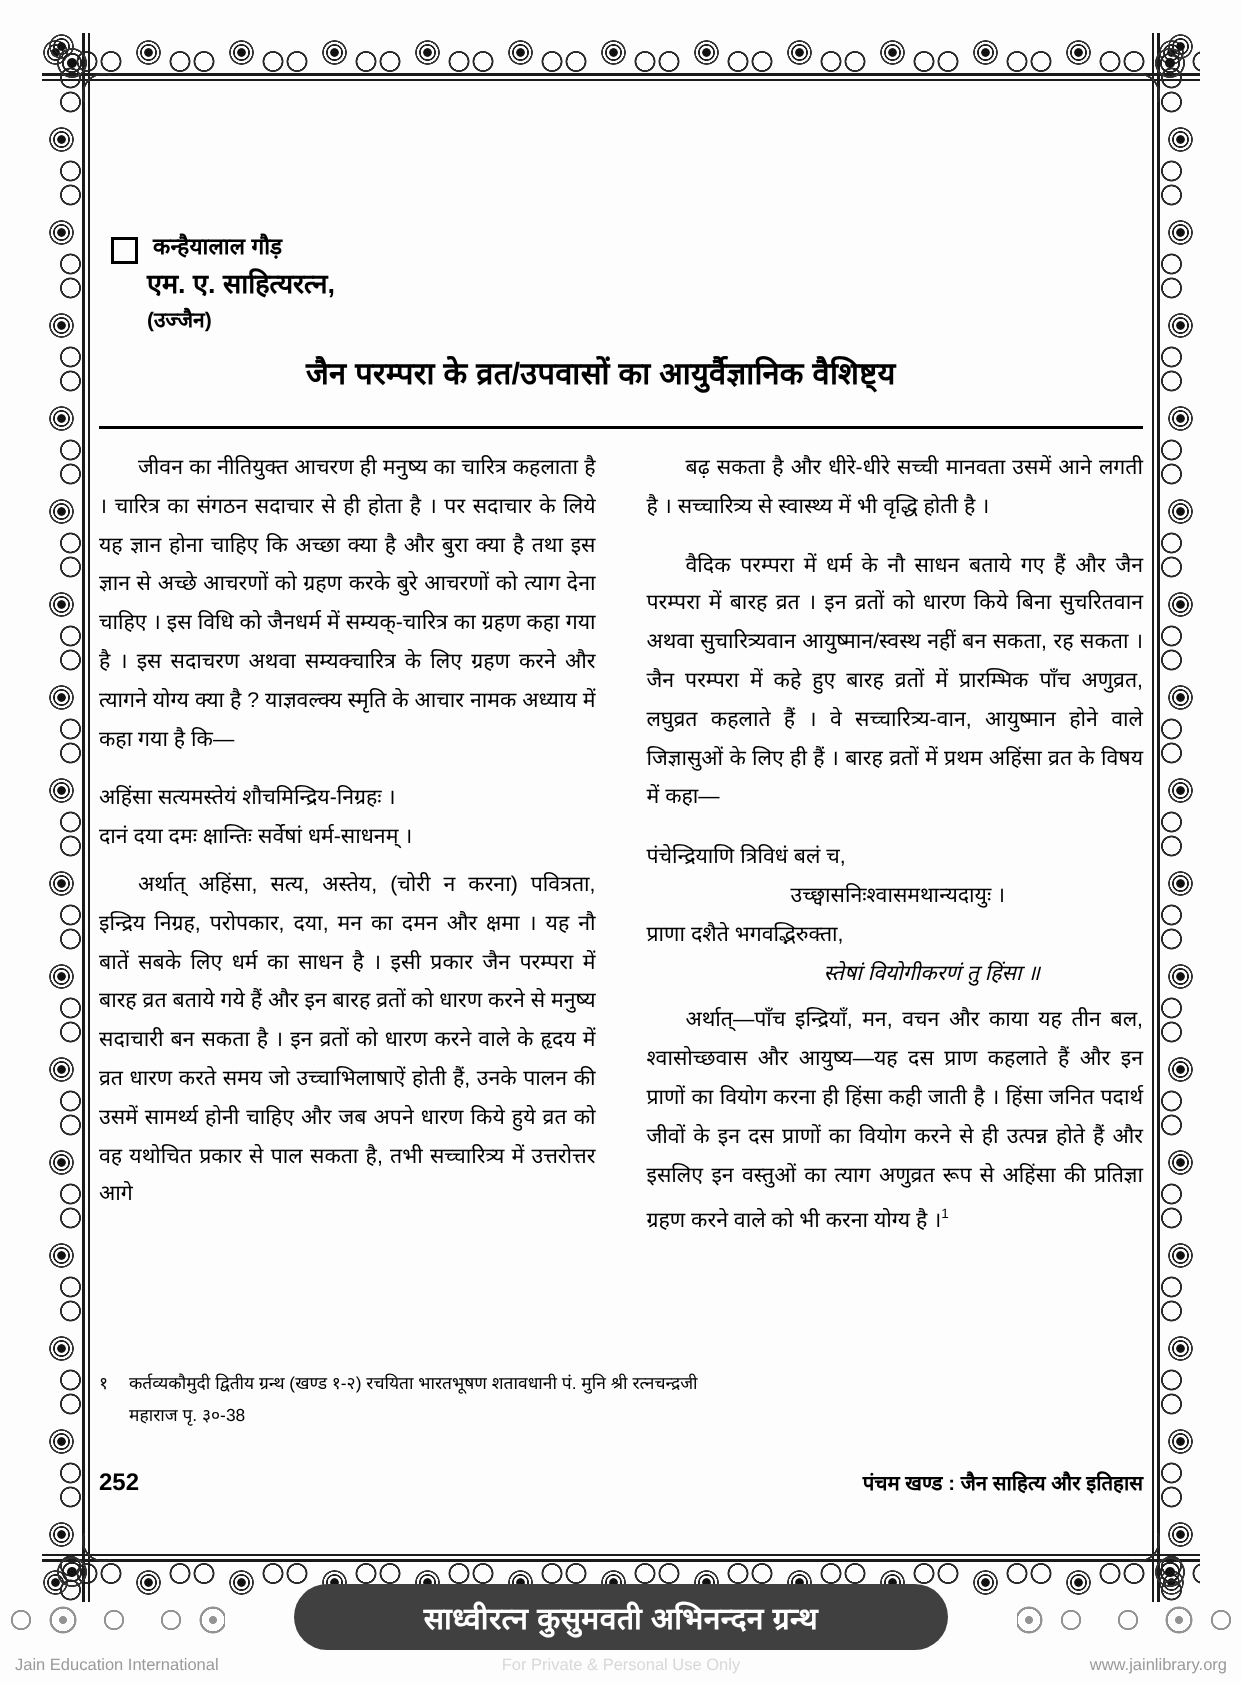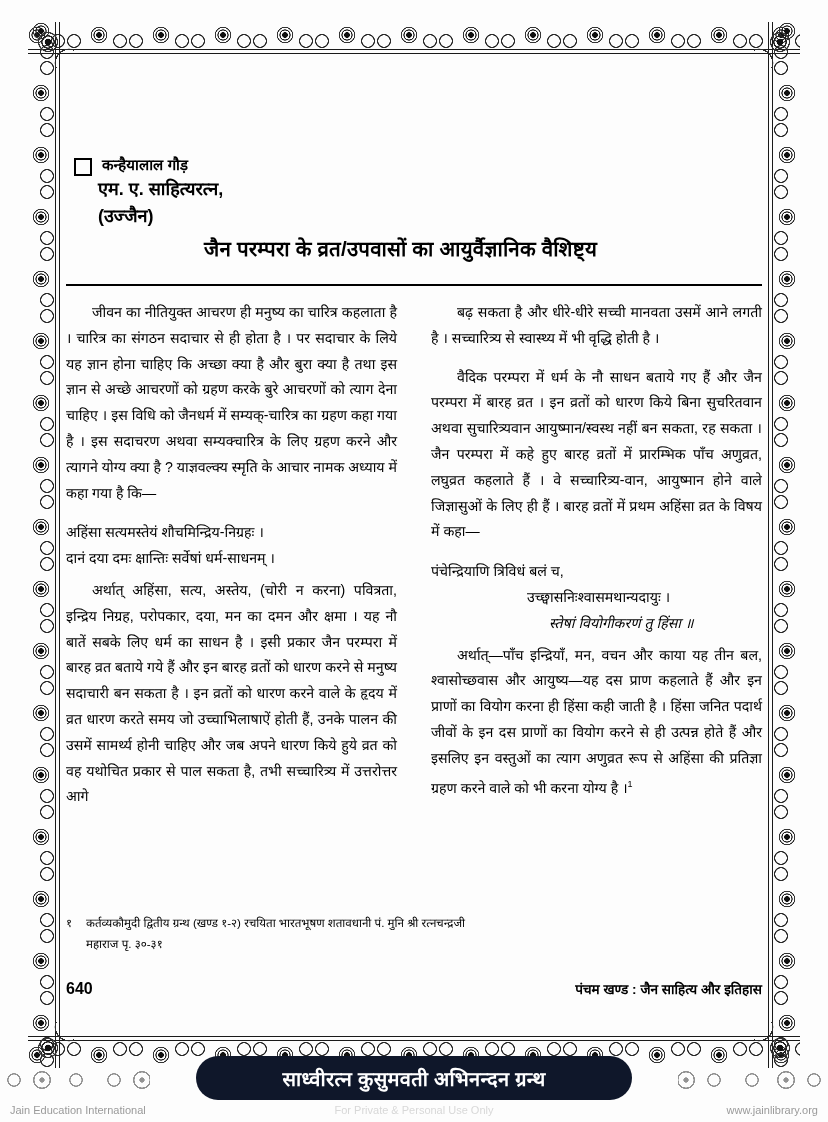--- a/index.html
+++ b/index.html
@@ -76,21 +76,21 @@
     position:absolute;left:8px;top:88px;
     line-height:1.48;
   }
   .author-row{display:flex;align-items:flex-start;gap:10px;}
   .sq{
     width:14px;height:14px;border:2px solid #000;
     display:inline-block;margin-top:4px;flex:none;
   }
   .author-name{font-size:15px;font-weight:700;letter-spacing:.1px;}
   .author-deg{font-size:18px;font-weight:700;margin-left:24px;}
-  .author-city{font-size:18px;font-weight:700;margin-left:24px;}
+  .author-city{font-size:14px;font-weight:700;margin-left:24px;}
 
   
   .title{
     position:absolute;left:138px;right:0;top:168px;
     font-size:20.5px;font-weight:700;letter-spacing:.2px;
     white-space:nowrap;
   }
 
   
   .rule{
@@ -140,21 +140,21 @@
   .pagefoot .pg{font-size:16px;}
   .pagefoot .sect{font-size:13.6px;}
 
   
   .banner-wrap{
     position:absolute;left:0;right:0;bottom:20px;height:46px;
   }
   .banner-pill{
     position:absolute;left:50%;transform:translateX(-50%);
     top:0;width:436px;height:44px;border-radius:22px;
-    background:#0f172a;
+    background:#404040;
     display:flex;align-items:center;justify-content:center;
   }
   .banner-pill .btxt{
     color:#fff;font-size:20px;font-weight:700;letter-spacing:.3px;white-space:nowrap;
   }
   .banner-orn{
     position:absolute;top:4px;height:38px;width:150px;
     opacity:.5;
     background-image:
       radial-gradient(circle at 14px 20px, transparent 0 5.4px, #2b2b2b 5.6px 6.6px, transparent 7px),
@@ -220,35 +220,36 @@
         <p class="para">अर्थात् अहिंसा, सत्य, अस्तेय, (चोरी न करना) पवित्रता, इन्द्रिय निग्रह, परोपकार, दया, मन का दमन और क्षमा । यह नौ बातें सबके लिए धर्म का साधन है । इसी प्रकार जैन परम्परा में बारह व्रत बताये गये हैं और इन बारह व्रतों को धारण करने से मनुष्य सदाचारी बन सकता है । इन व्रतों को धारण करने वाले के हृदय में व्रत धारण करते समय जो उच्चाभिलाषाऐं होती हैं, उनके पालन की उसमें सामर्थ्य होनी चाहिए और जब अपने धारण किये हुये व्रत को वह यथोचित प्रकार से पाल सकता है, तभी सच्चारित्र्य में उत्तरोत्तर आगे</p>
       </div>
 
       <div class="col">
         <p class="para">बढ़ सकता है और धीरे-धीरे सच्ची मानवता उसमें आने लगती है । सच्चारित्र्य से स्वास्थ्य में भी वृद्धि होती है ।</p>
         <p class="para">वैदिक परम्परा में धर्म के नौ साधन बताये गए हैं और जैन परम्परा में बारह व्रत । इन व्रतों को धारण किये बिना सुचरितवान अथवा सुचारित्र्यवान आयुष्मान/स्वस्थ नहीं बन सकता, रह सकता । जैन परम्परा में कहे हुए बारह व्रतों में प्रारम्भिक पाँच अणुव्रत, लघुव्रत कहलाते हैं । वे सच्चारित्र्य-वान, आयुष्मान होने वाले जिज्ञासुओं के लिए ही हैं । बारह व्रतों में प्रथम अहिंसा व्रत के विषय में कहा—</p>
 
         <div class="verse">
           <div class="vline">पंचेन्द्रियाणि त्रिविधं बलं च,</div>
           <div class="vline ind">उच्छ्वासनिःश्वासमथान्यदायुः ।</div>
+          <div class="vline">प्राणा दशैते भगवद्भिरुक्ता,</div>
           <div class="vline ind2">स्तेषां वियोगीकरणं  तु हिंसा ॥</div>
         </div>
 
         <p class="para"><span>अर्थात्—पाँच इन्द्रियाँ, मन, वचन और काया यह तीन बल, श्वासोच्छवास और आयुष्य—यह दस प्राण कहलाते हैं और इन प्राणों का वियोग करना ही हिंसा कही जाती है । हिंसा जनित पदार्थ जीवों के इन दस प्राणों का वियोग करने से ही उत्पन्न होते हैं और इसलिए इन वस्तुओं का त्याग अणुव्रत रूप से अहिंसा की प्रतिज्ञा ग्रहण करने वाले को भी करना योग्य है ।</span><span class="sup">1</span></p>
       </div>
 
     </div>
 
     <div class="footnote">
       <span class="fn-line"><span class="fn-mark">१</span><span>कर्तव्यकौमुदी द्वितीय ग्रन्थ  (खण्ड १-२)  रचयिता भारतभूषण शतावधानी  पं.  मुनि  श्री  रत्नचन्द्रजी</span></span>
-      <span class="fn-line"><span class="fn-mark"></span><span>महाराज पृ. ३०-३१</span></span>
+      <span class="fn-line"><span class="fn-mark"></span><span>महाराज पृ. ३०-38</span></span>
     </div>
 
     <div class="pagefoot">
-      <span class="pg">640</span>
+      <span class="pg">252</span>
       <span class="sect">पंचम खण्ड : जैन साहित्य और इतिहास</span>
     </div>
 
   </div>
 
   <div class="banner-wrap">
     <div class="banner-orn l"></div>
     <div class="banner-orn r"></div>
     <div class="banner-pill">
       <span class="btxt">साध्वीरत्न कुसुमवती अभिनन्दन ग्रन्थ</span>

